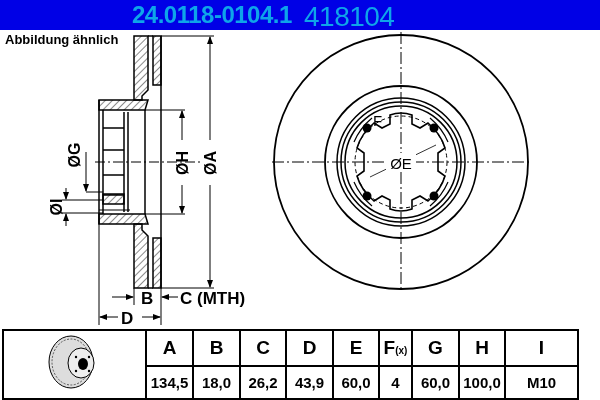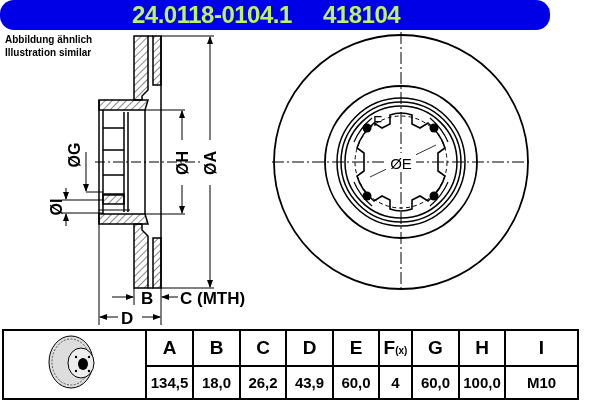--- a/index.html
+++ b/index.html
@@ -1,39 +1,38 @@
 <!DOCTYPE html>
 <html><head>
 <meta charset="utf-8">
 <style>
   html,body{margin:0;padding:0;background:#fff;}
   body{width:600px;height:400px;position:relative;overflow:hidden;font-family:"Liberation Sans",sans-serif;}
-  .header{position:absolute;left:0;top:0;width:550px;height:30px;background:#0000e6;color:#bef264;border-radius:14px;}
+  .header{position:absolute;left:0;top:0;width:600px;height:30px;background:#0000e6;color:#0ea5e9;}
   .header .pn{position:absolute;left:132px;top:1px;font-size:24px;font-weight:bold;letter-spacing:-0.5px;}
-  .header .code{position:absolute;left:323px;top:1px;font-size:24px;font-weight:bold;letter-spacing:-0.5px;}
-  .note{position:absolute;left:5px;top:33px;font-size:10px;font-weight:bold;line-height:13px;color:#000;}
+  .header .code{position:absolute;left:304px;top:1px;font-size:28px;font-weight:normal;letter-spacing:-0.5px;}
+  .note{position:absolute;left:5px;top:33px;font-size:13px;font-weight:bold;line-height:13px;color:#000;}
   svg.drawing{position:absolute;left:0;top:0;}
   table.spec{position:absolute;left:2px;top:329px;border-collapse:collapse;}
   table.spec td{border:2px solid #000;text-align:center;font-weight:bold;color:#000;padding:0;}
   table.spec tr.h td{height:33px;font-size:19px;}
   table.spec tr.v td{height:31px;font-size:15px;}
   .fx small{font-size:10px;}
   .imgcell{width:141px;}
 </style>
 </head>
 <body>
 
 <div class="header">
   <span class="pn">24.0118-0104.1</span>
   <span class="code">418104</span>
 </div>
 
 <div class="note">
   <div>Abbildung ähnlich</div>
-  <div>Illustration similar</div>
 </div>
 
 <svg class="drawing" width="600" height="330" viewBox="0 0 600 330">
   <defs>
     <pattern id="hatch" width="5" height="5" patternUnits="userSpaceOnUse" patternTransform="rotate(45)">
       <line x1="0" y1="0" x2="0" y2="5" stroke="#000" stroke-width="0.9"></line>
     </pattern>
     <marker id="arr" markerWidth="8" markerHeight="8" refX="7" refY="4" orient="auto">
       <path d="M0,1 L8,4 L0,7 z" fill="#000"></path>
     </marker>

